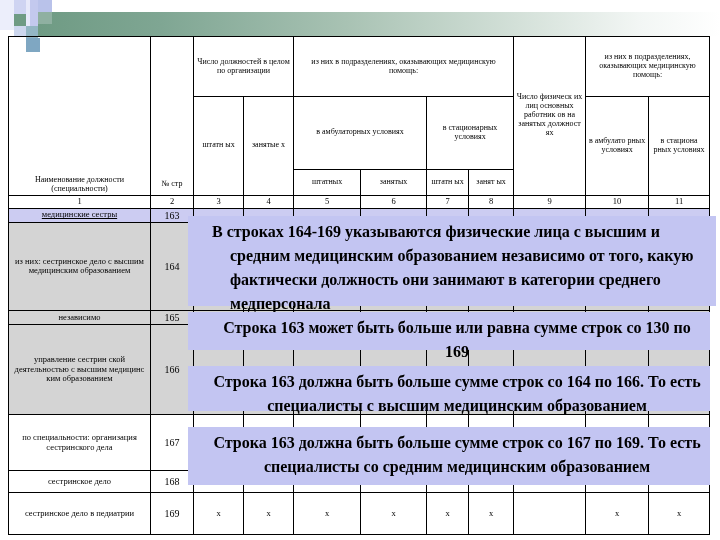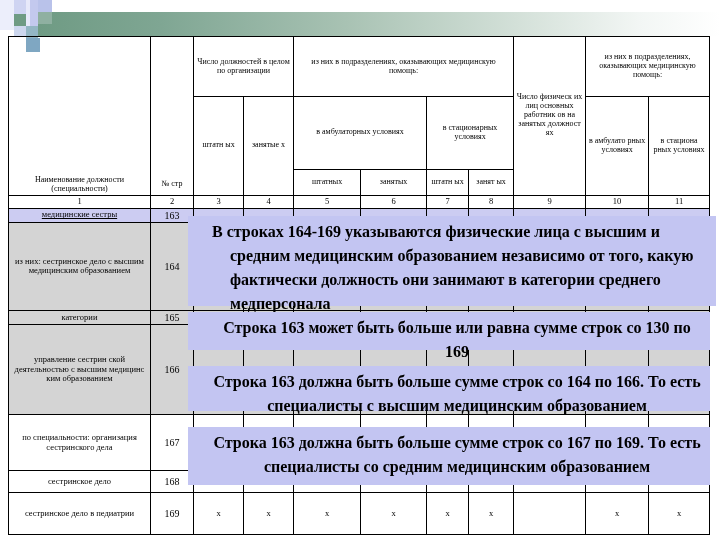--- a/index.html
+++ b/index.html
@@ -188,21 +188,21 @@
     <td class="sh-gray"></td>
     <td class="sh-gray"></td>
     <td class="sh-gray"></td>
     <td class="sh-gray"></td>
     <td class="sh-gray"></td>
     <td class="sh-gray"></td>
     <td class="sh-gray"></td>
   </tr>
 
   <tr>
-    <td class="name-cell sh-gray" style="height:14px;">категории</td>
+    <td class="name-cell sh-gray" style="height:14px;">независимо</td>
     <td class="num-cell sh-gray">165</td>
     <td class="sh-gray"></td>
     <td class="sh-gray"></td>
     <td class="sh-gray"></td>
     <td class="sh-gray"></td>
     <td class="sh-gray"></td>
     <td class="sh-gray"></td>
     <td class="sh-gray"></td>
     <td class="sh-gray"></td>
     <td class="sh-gray"></td>

